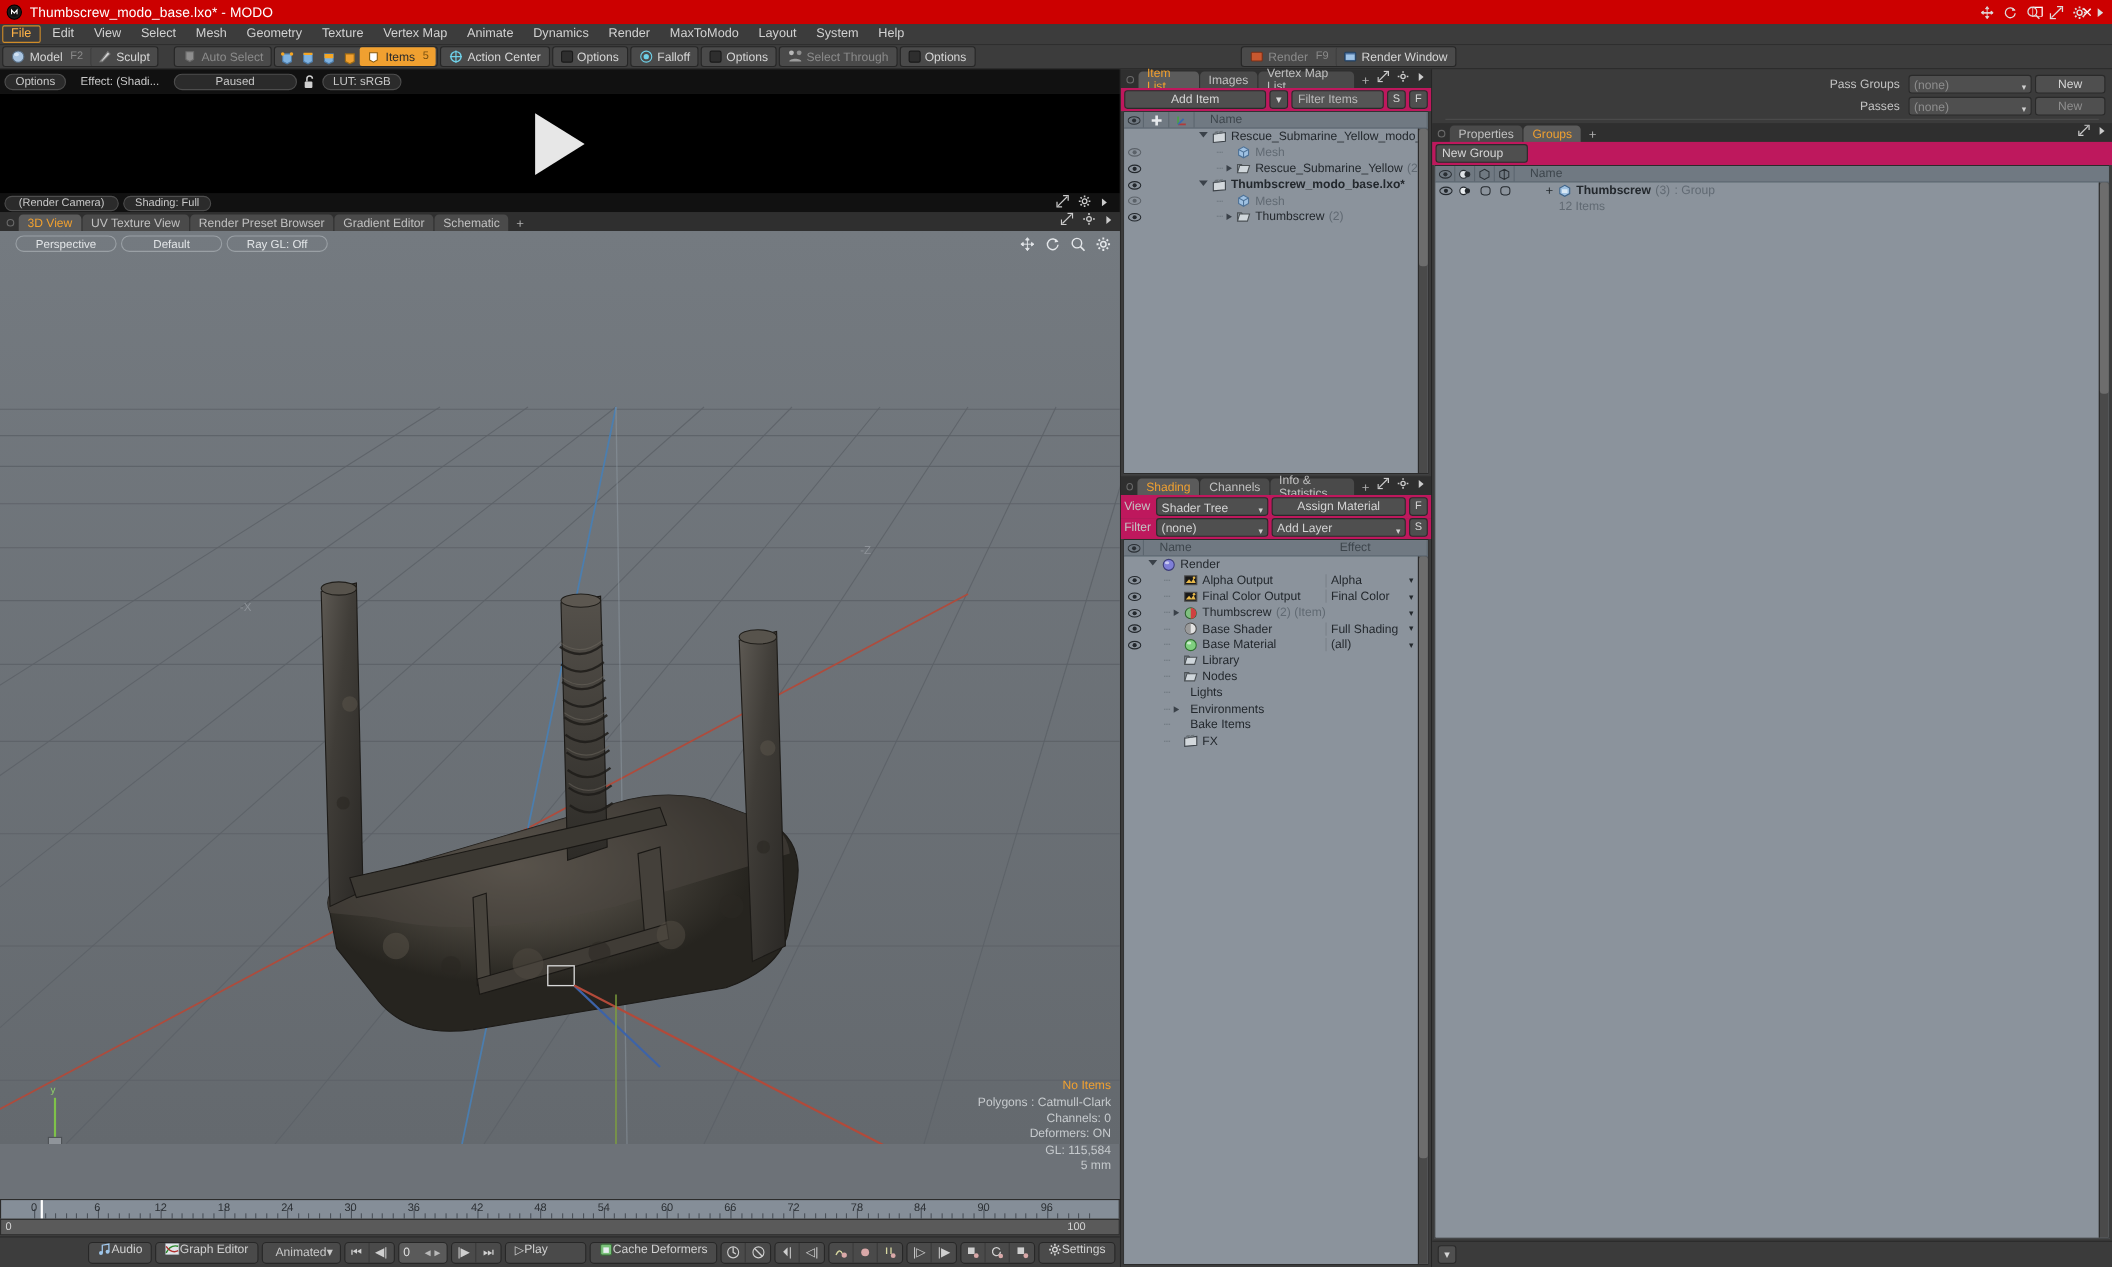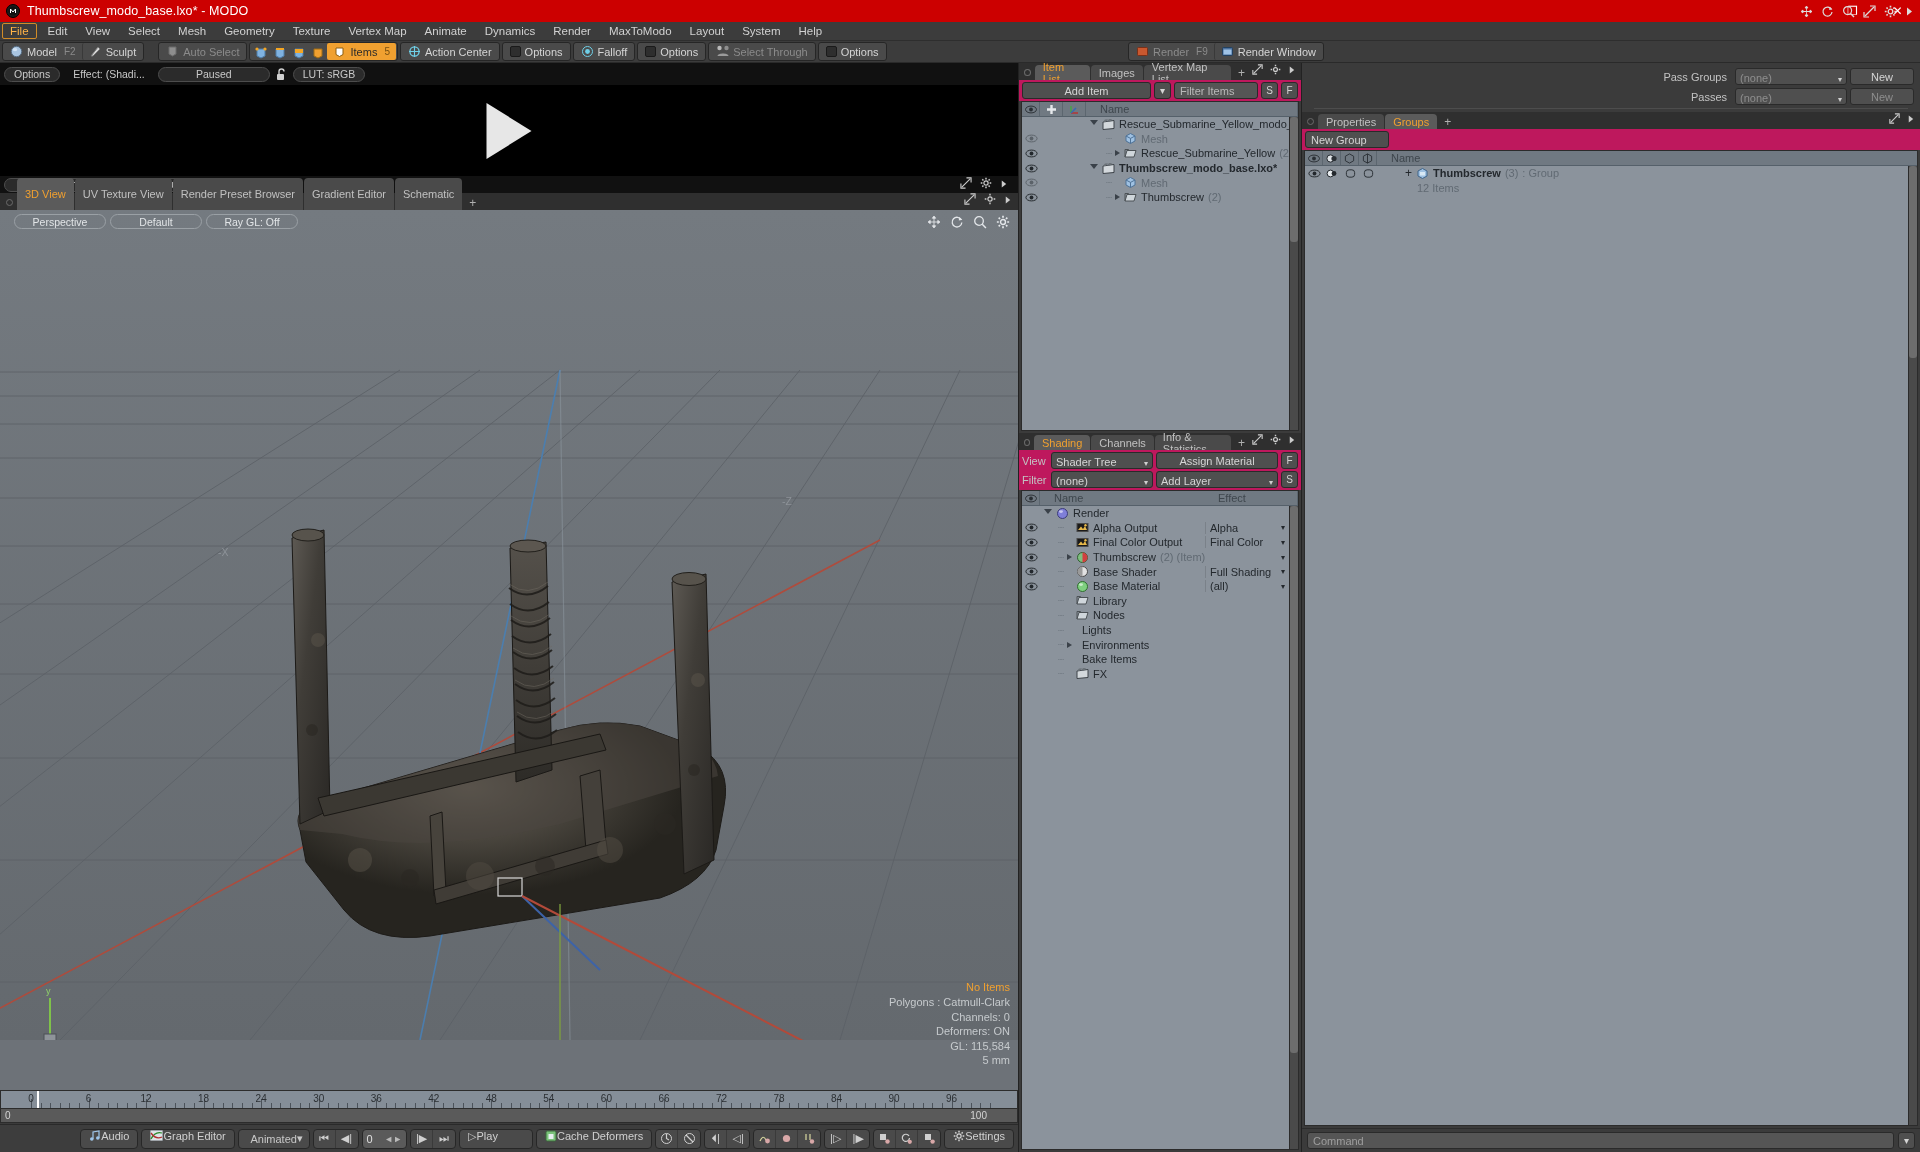--- a/index.html
+++ b/index.html
@@ -62,21 +62,21 @@
              width: 0; height: 0; border-left: 45px solid #e7e7e7; border-top: 28px solid transparent; border-bottom: 28px solid transparent; }
   .rp-icons { position: absolute; right: 6px; top: 5px; display: flex; gap: 8px; align-items: center; }
 
   
   .rsub { height: 17px; background: #111; display: flex; align-items: center; gap: 4px; padding: 0 4px; flex: none; }
   .rsub .pill { height: 14px; font-size: 10px; }
 
   
   .vtabs { height: 17px; background: #2f2f2f; display: flex; align-items: flex-end; gap: 1px; padding-left: 6px; flex: none; position: relative; }
   .vtabs .dot { width: 7px; height: 7px; border-radius: 50%; border: 1px solid #6a6a6a; margin: 0 3px 4px 0; }
-  .vtab { height: 32px; padding: 0 8px; display: flex; align-items: center; font-size: 11px;
+  .vtab { height: 15px; padding: 0 8px; display: flex; align-items: center; font-size: 11px;
           background: #4a4a4a; color: #c0c0c0; border-radius: 4px 4px 0 0; }
   .vtab.sel { background: #5b5b5b; color: #f0a030; }
   .vtabs .plus { color: #b0b0b0; padding: 0 6px; font-size: 12px; line-height: 14px; }
   .vtabs .right { margin-left: auto; display: flex; gap: 8px; padding: 0 6px 2px 0; align-items: flex-end; }
 
   
   .viewport { flex: 1; position: relative; background: #6d7278; overflow: hidden; min-height: 0; }
   .vp-toprow { position: absolute; top: 4px; left: 14px; display: flex; gap: 4px; z-index: 5; }
   .vp-toprow .pill { background: transparent; border: 1px solid #9aa0a5; color: #e2e5e7; border-radius: 9px; height: 15px; min-width: 92px; justify-content: center; font-size: 10.5px;}
   .vp-icons { position: absolute; top: 5px; right: 8px; display: flex; gap: 9px; z-index: 5; }
@@ -1376,20 +1376,17 @@
                 </div>
               </div>
             <div class="scrollv">
                 <div class="thumb" style="height:20%"></div>
               </div>
           </div>
         </div>
       </div>
 
       <div class="cmdbar">
-        <div class="cmdfield">
-          <span>Command</span>
-        </div>
         <div class="minibtn">▾</div>
       </div>
     </div>
   </div>
 </div>
 
 </body></html>

